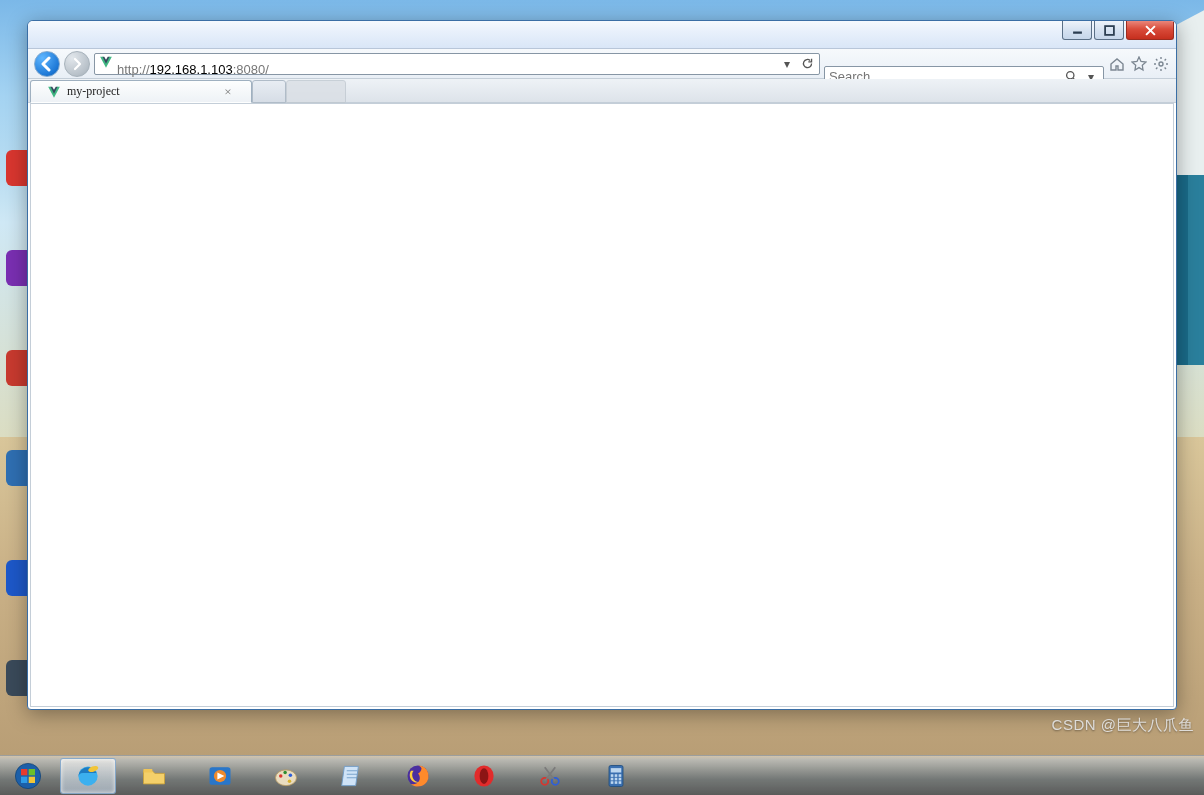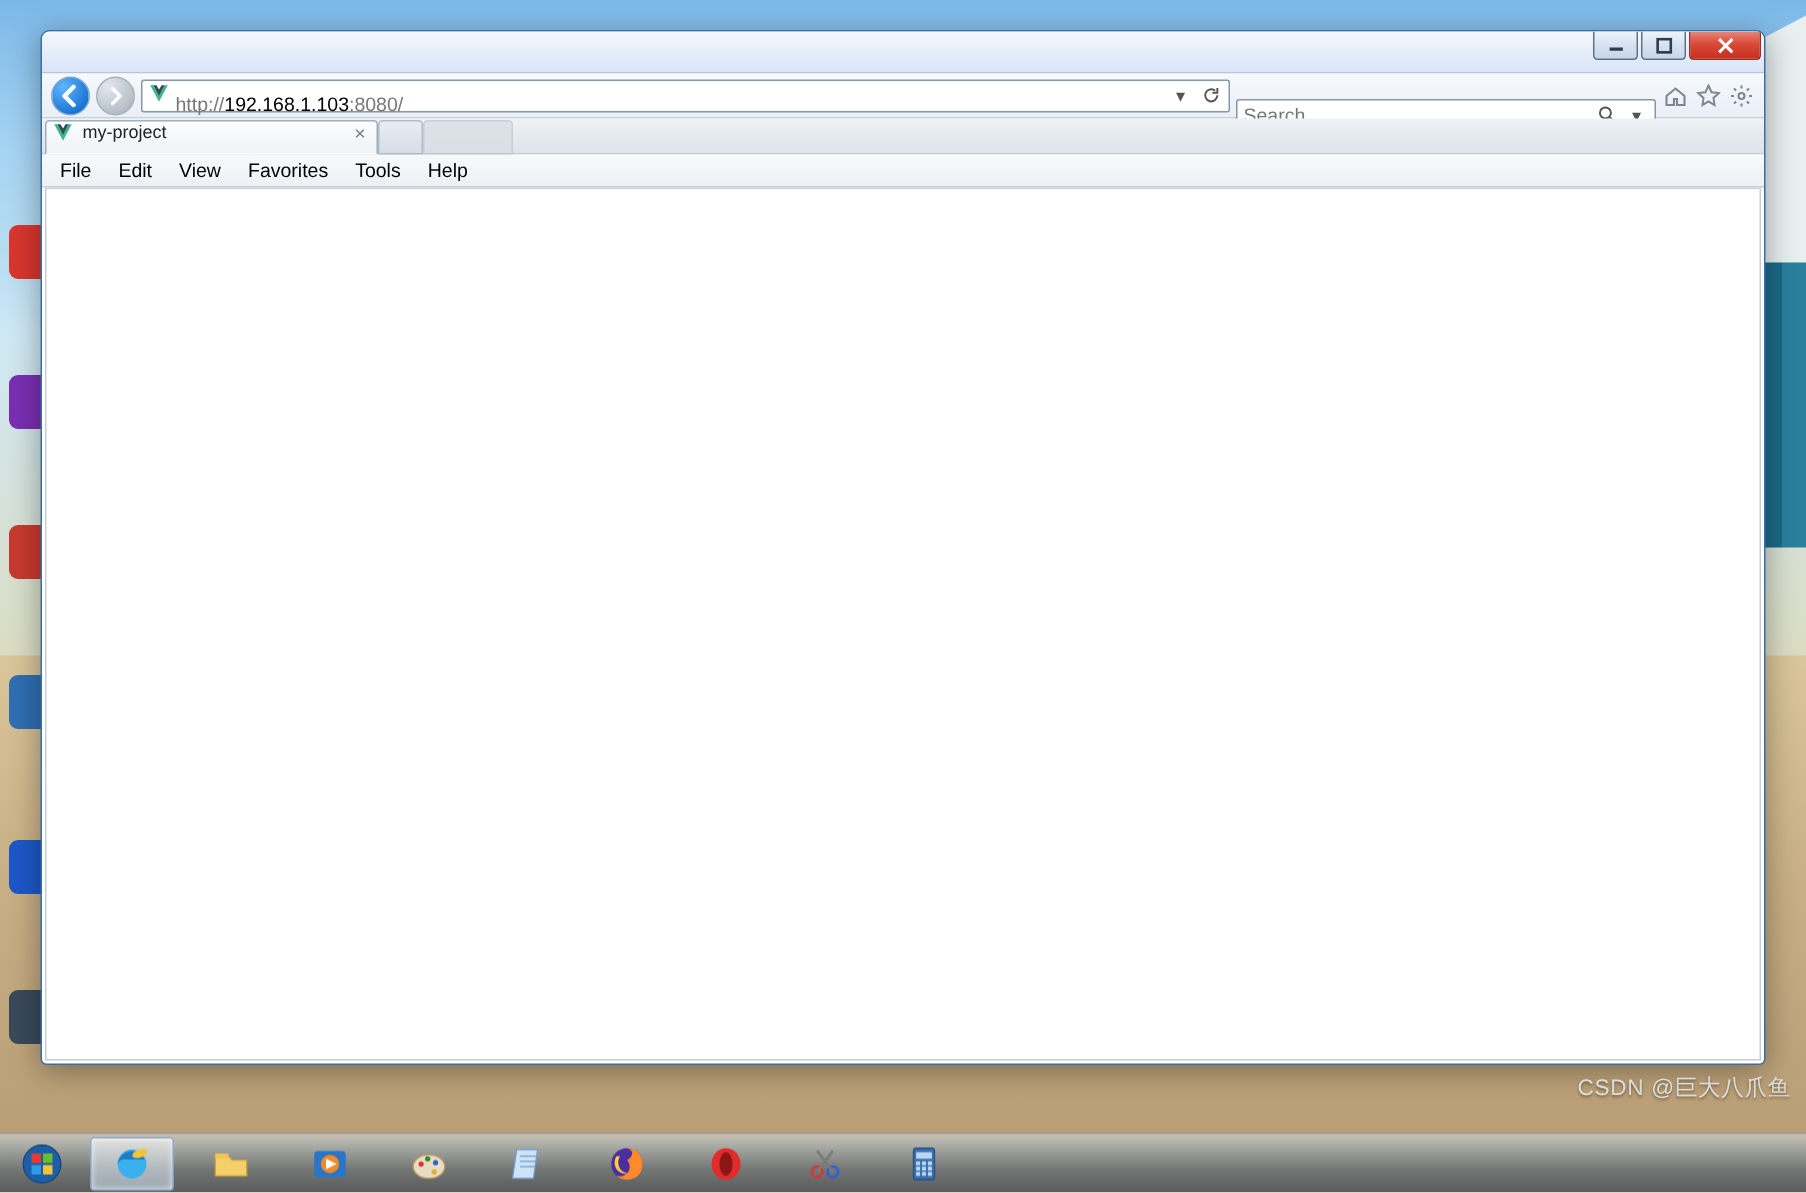--- a/index.html
+++ b/index.html
@@ -58,21 +58,21 @@
   .addr-wrap .url-strong { color:#000; }
   .addr-btn { width:16px; height:16px; display:flex; align-items:center; justify-content:center; color:#555; }
   .search-wrap { width:280px; display:flex; align-items:center; height:22px; border:1px solid #8796a5; background:#fff; border-radius:2px; padding:0 4px; gap:4px;margin-top:26px; }
   .search-wrap input { flex:1; border:none; outline:none; font-size:13px; color:#777; background:transparent; }
   .toolbar-icon { width:18px; height:18px; color:#7c8792; display:flex; align-items:center; justify-content:center; }
 
   .tabbar { height:24px; background:linear-gradient(180deg,#eef2f6,#dde3ea); border-bottom:1px solid #c4ced8;
     display:flex; align-items:flex-end; padding-left:2px; }
   .tab { height:23px; min-width:222px; background:linear-gradient(180deg,#fdfefe,#eef2f6);
     border:1px solid #9fb0c0; border-bottom:1px solid #fdfefe; border-radius:3px 3px 0 0;
-    display:flex; align-items:flex-start; padding:0 4px; gap:6px; position:relative; top:1px; }
+    display:flex; align-items:center; padding:0 16px; gap:6px; position:relative; top:1px;font-family:Liberation Serif, serif; }
   .tab .favicon { width:14px; height:14px; }
   .tab .title { flex:1; font-size:12px; color:#222; }
   .tab .x { color:#7a7a7a; font-size:13px; width:14px; text-align:center; cursor:default; }
   .tab.new { min-width:30px; width:30px; background:linear-gradient(180deg,#e8edf3,#d6dde6); border-color:#b0bcc8; }
   .tab.ghost { min-width:60px; width:60px; background:#dadfe5; border-color:#c0c8d0; filter:blur(.5px); opacity:.8; display:flex; justify-content:center;}
 
   .menubar { height:22px; background:linear-gradient(180deg,#f7f9fb,#eef1f4); border-bottom:1px solid #c4ced8;
     display:flex; align-items:center; gap:2px; padding:0 4px; }
   .menubar .mi { padding:2px 8px; font-size:13px; color:#000; border-radius:2px; }
 
@@ -216,28 +216,20 @@
             <path d="M6 3h3l3 5 3-5h3L12 15z" fill="#35495e"></path>
           </svg>
       </span>
       <span class="title">my-project</span>
       <span class="x">×</span>
     </div>
     <div class="tab new"></div>
     <div class="tab ghost"></div>
   </div>
 
-  <div class="menubar">
-    <span class="mi">File</span>
-    <span class="mi">Edit</span>
-    <span class="mi">View</span>
-    <span class="mi">Favorites</span>
-    <span class="mi">Tools</span>
-    <span class="mi">Help</span>
-  </div>
 
   <div class="content"></div>
 </div>
 
 <div class="watermark">CSDN @巨大八爪鱼</div>
 
 <div class="taskbar">
   <div class="start">
     <svg viewBox="0 0 40 40">
         <circle cx="20" cy="20" r="18" fill="#1c5fa8" stroke="#0d3f73"></circle>

